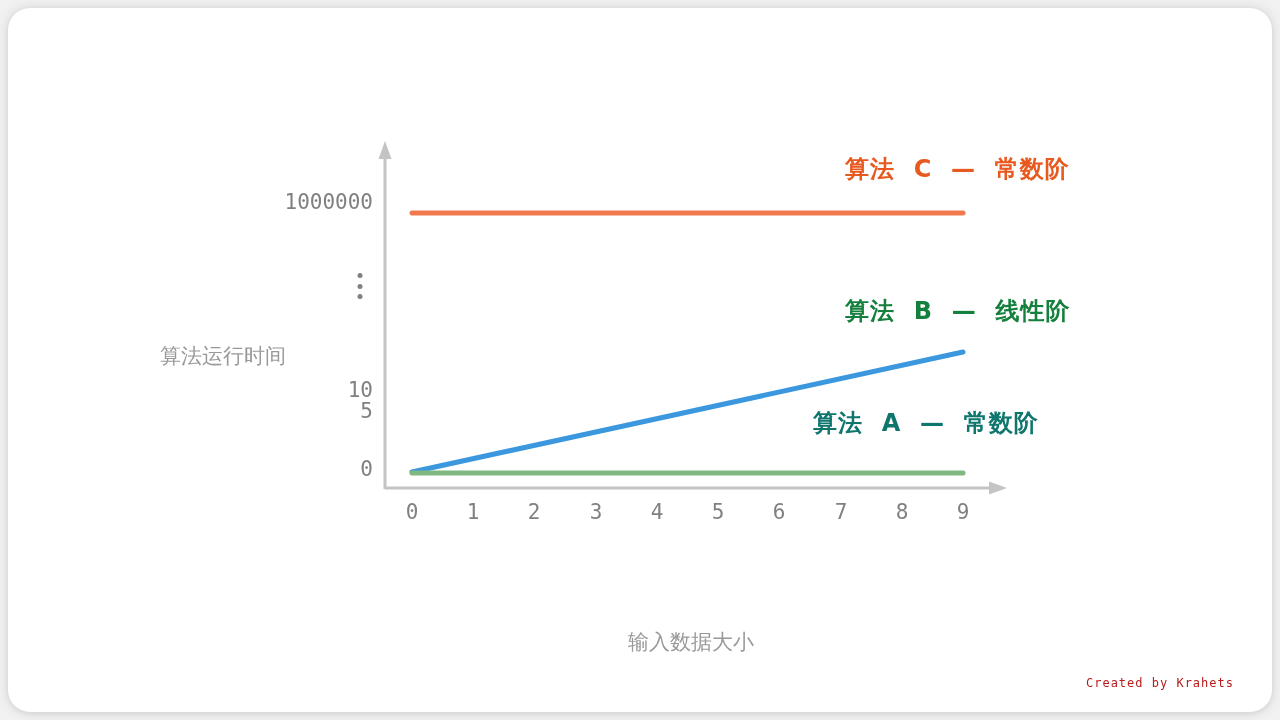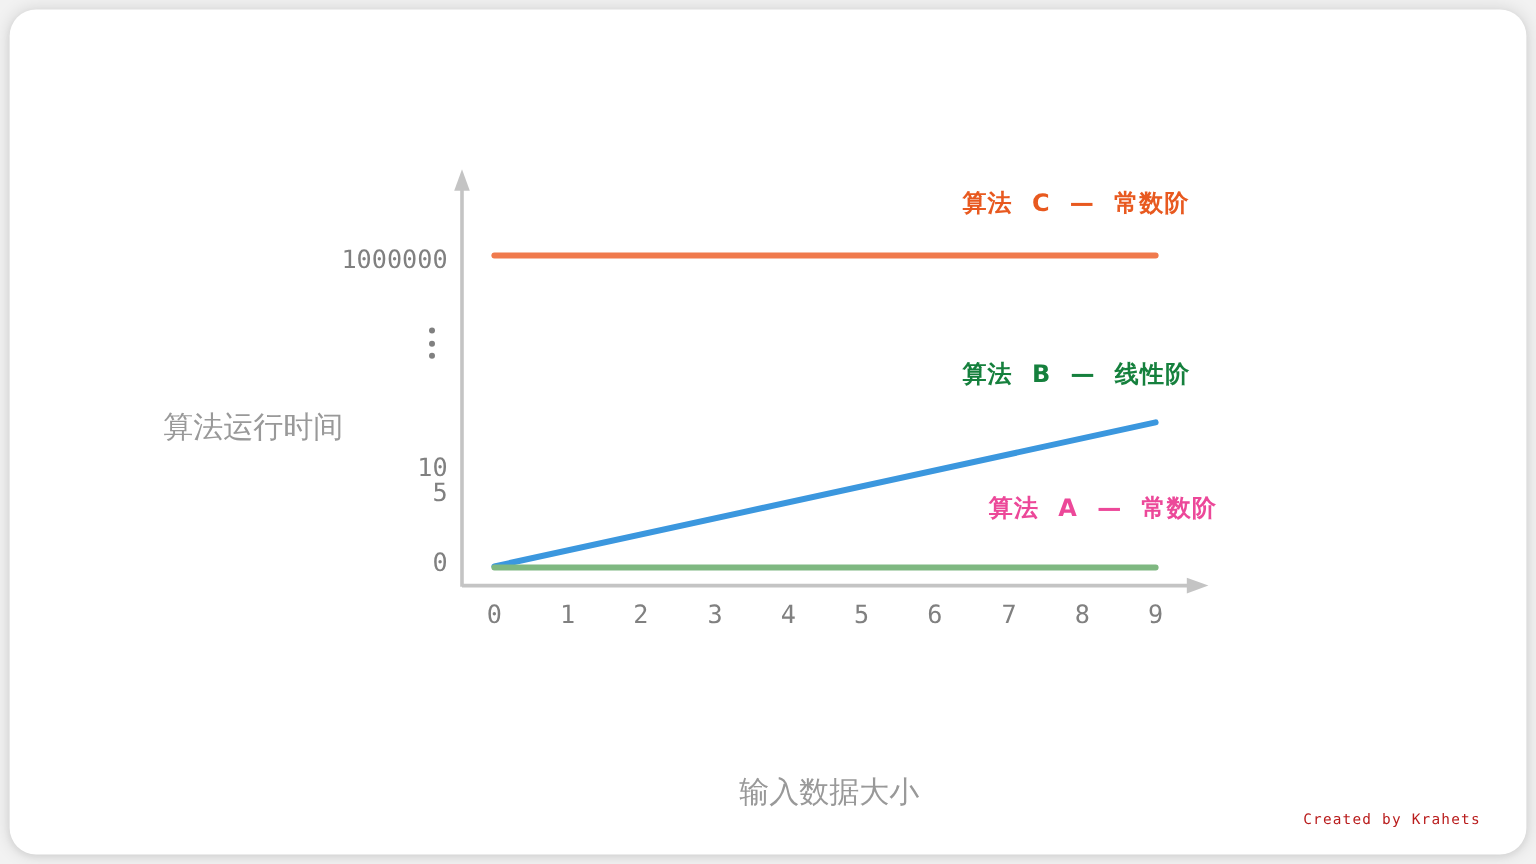--- a/index.html
+++ b/index.html
@@ -59,38 +59,39 @@
   .tick-x {
     color: #808080;
     font-family: "DejaVu Sans Mono", monospace;
     font-size: 21px;
     text-align: center;
     transform: translateX(-50%);
   }
   .axis-title {
     color: #999999;
     font-family: "DejaVu Sans", sans-serif;
-    font-size: 25px;
+    font-size: 21px;
   }
   #ytitle {
     text-align: right;
     transform: translateY(-50%);
   }
   #xtitle {
     text-align: center;
     transform: translateX(-50%);
     line-height: 1.7;
   }
   .series-label {
     font-family: "DejaVu Sans", sans-serif;
-    font-size: 20px;
+    font-size: 24px;
     font-weight: bold;
     letter-spacing: 1px;
     white-space: pre;
     transform: translateY(-50%);
+    margin-left: 43px;
   }
   #watermark {
     position: absolute;
     right: 38px;
     bottom: 22px;
     color: #b91c1c;
     font-family: "DejaVu Sans Mono", monospace;
     font-size: 12px;
     letter-spacing: 1px;
     white-space: pre;
@@ -131,21 +132,21 @@
           <polygon points="999,480 981,473.5 981,486.5" fill="#c4c4c4"></polygon>
         </g>
 
         <line x1="404" y1="205" x2="955" y2="205" stroke="#f07a4d" stroke-width="5" stroke-linecap="round"></line>
 
         <line x1="404" y1="464" x2="955" y2="344" stroke="#3b97de" stroke-width="5" stroke-linecap="round"></line>
 
         <line x1="404" y1="465" x2="955" y2="465" stroke="#7fb881" stroke-width="5" stroke-linecap="round"></line>
       </svg>
 
-      <div class="lbl tick-y" style="left:200px; top:209px; width:165px;">1000000</div>
+      <div class="lbl tick-y" style="left:200px; top:194px; width:165px;">1000000</div>
       <div class="lbl tick-y" style="left:200px; top:344px; width:165px;margin-top:38px;">10</div>
       <div class="lbl tick-y" style="left:200px; top:403px; width:165px;">5</div>
       <div class="lbl tick-y" style="left:200px; top:461px; width:165px;">0</div>
       <div class="dots" style="left:352px; top:278px;">
           <i></i>
           <i></i>
           <i></i>
         </div>
 
       <div class="lbl axis-title" id="ytitle" style="left:70px; top:348px; width:208px;">算法运行时间</div>
@@ -161,18 +162,18 @@
       <div class="lbl tick-x" style="left:894px; top:494px; width:40px;">8</div>
       <div class="lbl tick-x" style="left:955px; top:494px; width:40px;">9</div>
 
       <div class="lbl axis-title" id="xtitle" style="left:683px; top:546px; width:320px;">
         <div>输入数据大小</div>
         
       </div>
 
       <div class="lbl series-label" style="left:794px; top:161px; color:#e8591f;">算法  C  —  常数阶</div>
       <div class="lbl series-label" style="left:794px; top:303px; color:#15803d;">算法  B  —  线性阶</div>
-      <div class="lbl series-label" style="left:816px; top:415px; color:#ec4899;">算法  A  —  常数阶</div>
+      <div class="lbl series-label" style="left:762px; top:415px; color:#0f766e;">算法  A  —  常数阶</div>
 
       <div id="watermark">Created by Krahets</div>
     </div>
   </div>
 </div>
 
 </body></html>

